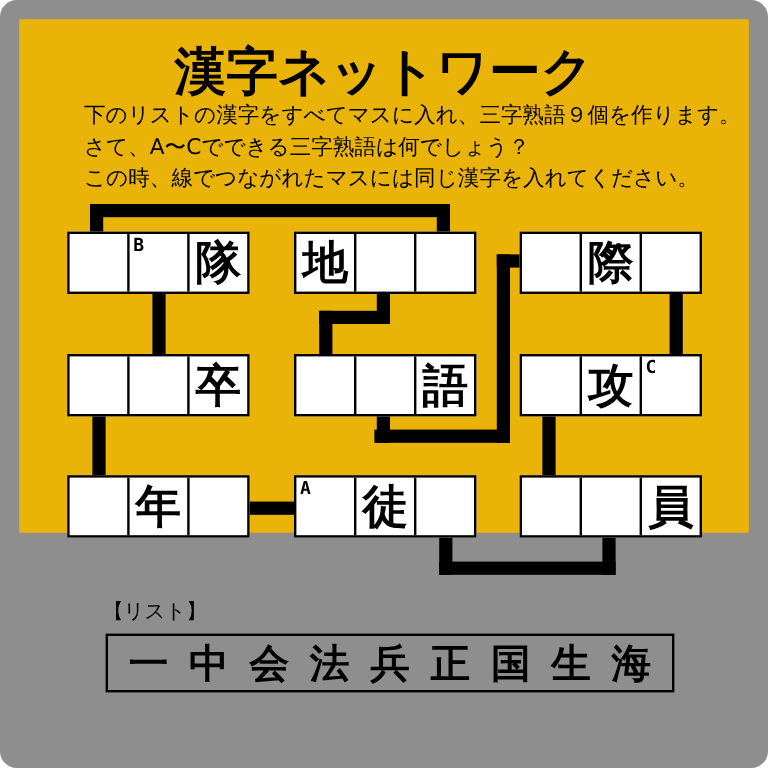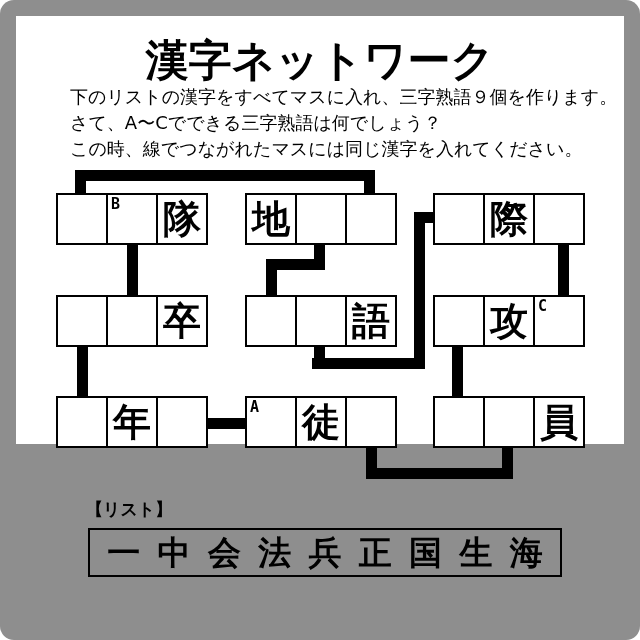--- a/index.html
+++ b/index.html
@@ -1,33 +1,33 @@
 <!DOCTYPE html>
 <html><head>
 <meta charset="utf-8">
 <style>
   html,body{margin:0;padding:0;background:#ffffff;}
   body{font-family:"DejaVu Sans","Liberation Sans",sans-serif;}
   .frame{position:relative;width:640px;height:640px;background:#8e8e8e;border-radius:14px;overflow:hidden;}
-  .content{position:absolute;left:16px;top:16px;width:608px;height:428px;background:#ffffff;}
+  .content{position:absolute;left:16px;top:16px;width:608px;height:428px;background:#eab308;}
   .title{position:absolute;left:0;top:18px;width:608px;text-align:center;
          font-size:43px;font-weight:900;color:#000;letter-spacing:0px;line-height:52px;}
   .instructions{position:absolute;left:54px;top:68px;font-size:18px;line-height:26px;color:#000;}
   .instructions div{white-space:nowrap;}
   
   .group{position:absolute;display:flex;border:2px solid #000;background:#fff;box-sizing:border-box;z-index:2;}
   .cell{position:relative;flex:1 1 0;border-right:2px solid #000;display:flex;align-items:center;justify-content:center;}
   .cell:last-child{border-right:none;}
   .cell .kanji{font-size:38px;font-weight:600;color:#000;line-height:1;}
   .cell .corner{position:absolute;left:3px;top:0px;font-size:15px;font-weight:600;color:#000;
                 font-family:"DejaVu Sans Mono","Liberation Mono",monospace;}
   
   .connector{position:absolute;background:#000;z-index:1;}
   
-  .list-label{position:absolute;left:70px;top:482px;font-size:17px;font-weight:700;color:#000;}
+  .list-label{position:absolute;left:70px;top:482px;font-size:17px;font-weight:400;color:#000;}
   .list-box{position:absolute;left:72px;top:512px;width:474px;height:49px;border:2px solid #000;
             box-sizing:border-box;display:flex;align-items:center;justify-content:space-evenly;}
   .list-box span{font-size:33px;font-weight:600;color:#000;line-height:1;}
 </style>
 </head>
 <body>
 
 <div class="frame">
   <div class="content">
 

